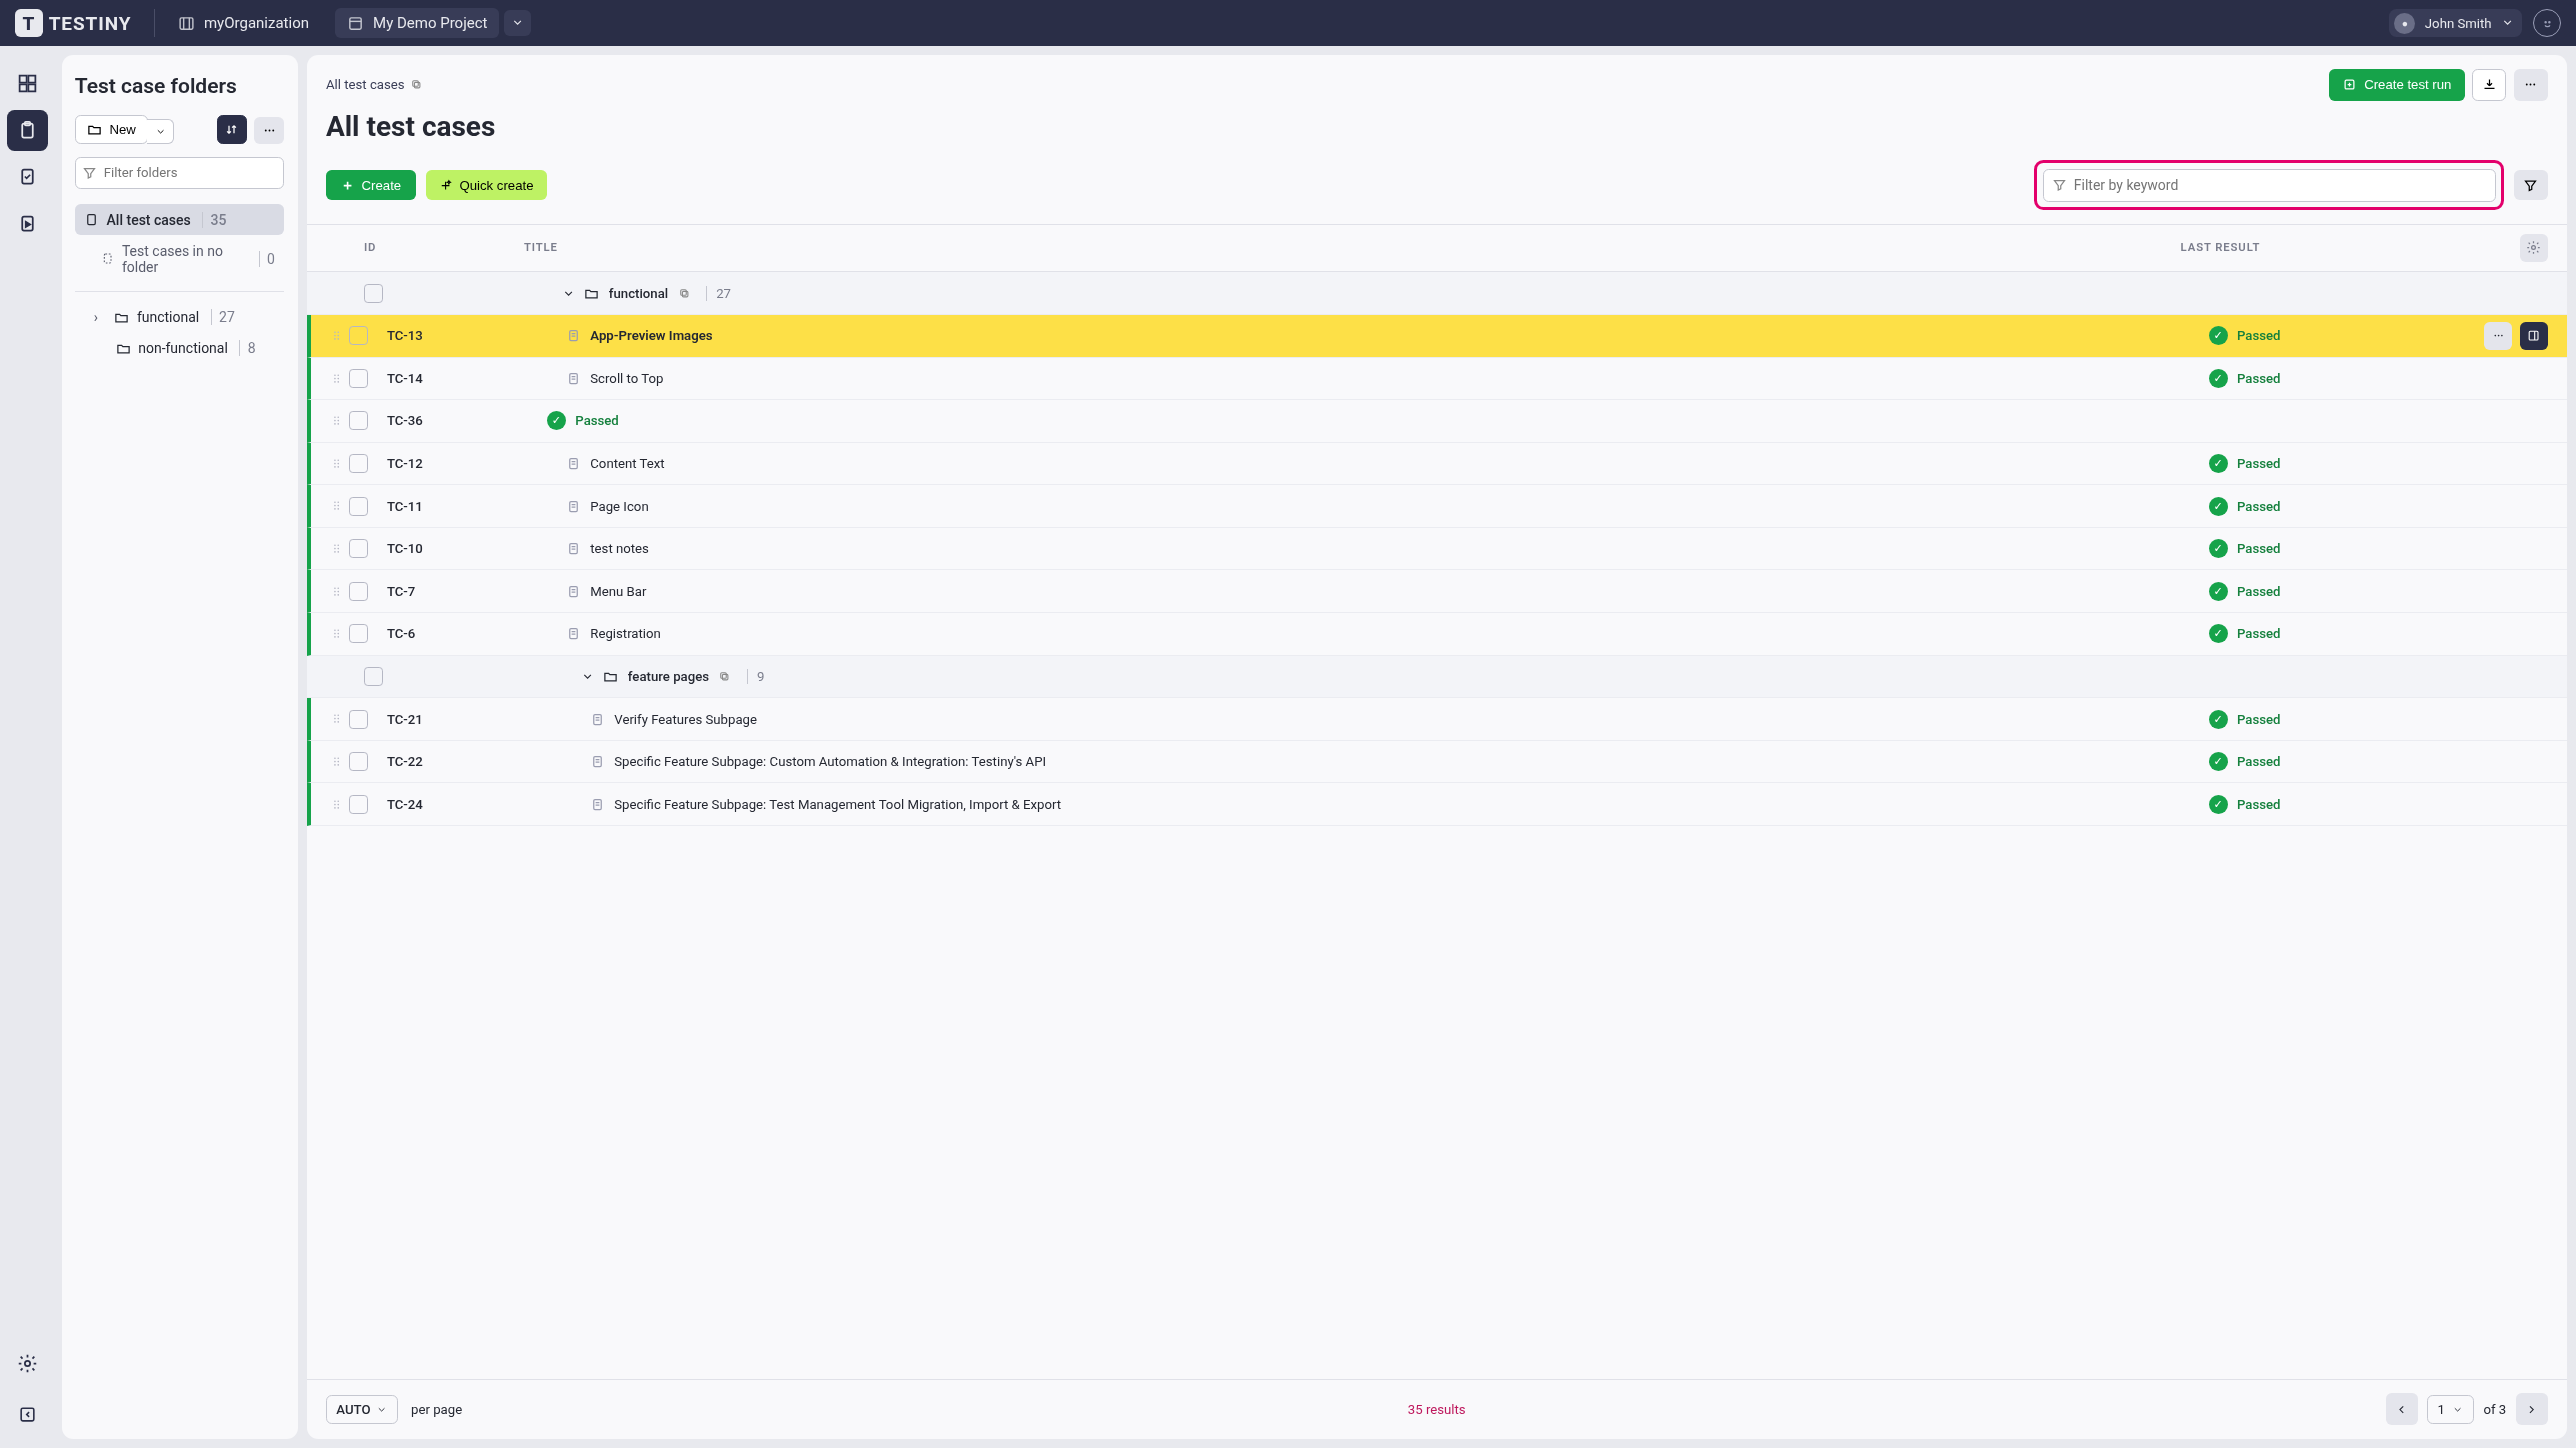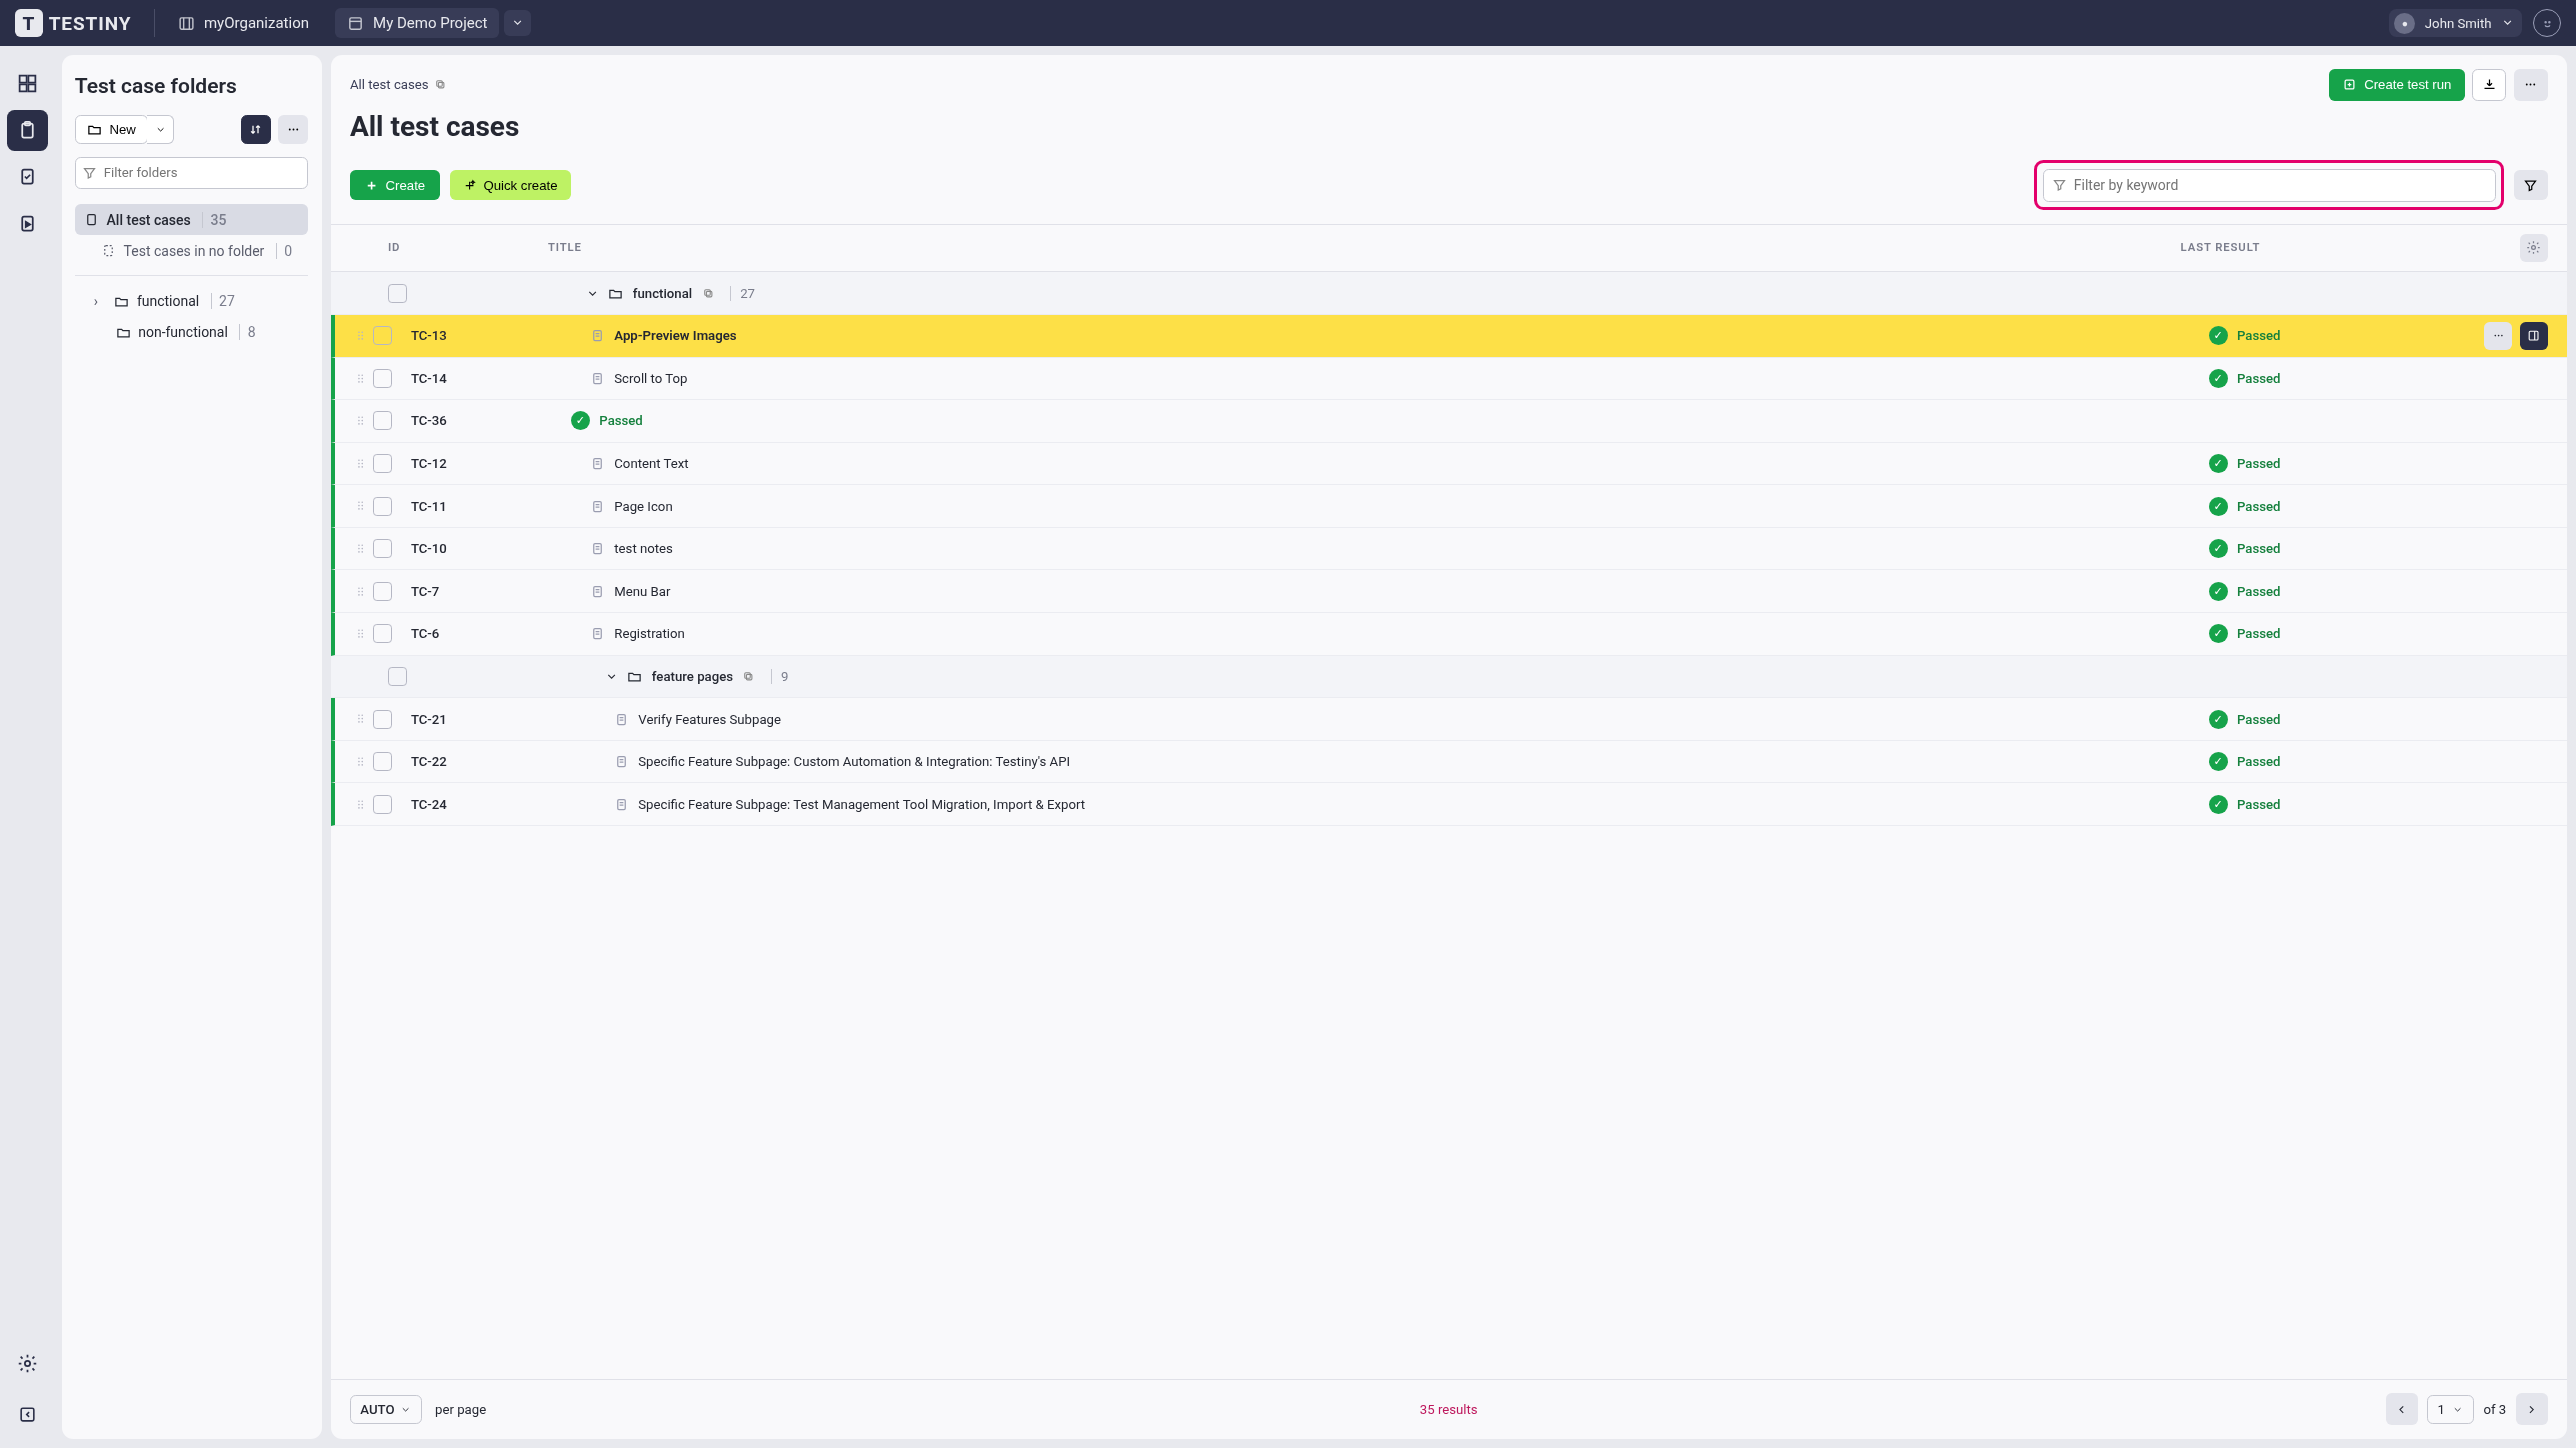--- a/index.html
+++ b/index.html
@@ -15,23 +15,23 @@
 .user-chip { display: flex; align-items: center; gap: 9.4px; background: #383c57; padding: 3.8px 7.5px 3.8px 5.7px; border-radius: 7.5px; }
 .avatar { width: 21px; height: 21px; border-radius: 50%; background: #6a6e87; display: flex; align-items: center; justify-content: center; font-size: 10.4px; }
 .smile { width: 28px; height: 28px; border-radius: 50%; border: 1.9px solid #9a9eb7; display: flex; align-items: center; justify-content: center; color: #9a9eb7; }
 
 .body { display: flex; height: calc(1448px - 46px); }
 .rail { width: 54px; background: #e8e9ee; display: flex; flex-direction: column; align-items: center; padding-top: 17px; gap: 5.7px; }
 .rail-item { width: 41px; height: 41px; border-radius: 7.5px; display: flex; align-items: center; justify-content: center; color: #2a2e47; }
 .rail-item.active { background: #2a2e47; color: #e8e9ee; }
 .rail-bottom { margin-top: auto; margin-bottom: 13.2px; display: flex; flex-direction: column; gap: 9.4px; align-items: center; }
 
-.sidebar { width: 260px; background: #f9f9fb; border-radius: 11.3px; margin: 9.4px 7.5px; padding: 19px 13.2px; display: flex; flex-direction: column; }
+.sidebar { width: 236px; background: #f9f9fb; border-radius: 11.3px; margin: 9.4px 7.5px; padding: 19px 13.2px; display: flex; flex-direction: column; }
 .sb-title { font-size: 21px; font-weight: 600; margin-bottom: 17px; }
-.sb-row1 { display: flex; gap: 7.5px; margin-bottom: 13.2px; }
+.sb-row1 { display: flex; gap: 7.5px; margin-bottom: 13.2px; align-items: flex-end; }
 .btn { display: flex; align-items: center; gap: 7.5px; border: 0.9px solid #c5c7d0; border-radius: 5.7px; padding: 5.7px 11.3px; background: #fff; font-size: 13.2px; }
 .btn.new { }
 .btn.square { padding: 5.7px; width: 30px; justify-content: center; }
 .btn.dd { border-left: none; border-radius: 0 5.7px 5.7px 0; margin-left: -8.5px; padding: 5.7px 7.5px; }
 .btn.dark { background: #2a2e47; color: #fff; border-color: #2a2e47; }
 .filter-input { width: 100%; border: 0.9px solid #c5c7d0; border-radius: 5.7px; padding: 7.5px 9.4px 7.5px 28px; font-size: 13.2px; background: #fff; }
 .filter-wrap { position: relative; margin-bottom: 9.4px; }
 .filter-wrap .ficon { position: absolute; left: 7.5px; top: 50%; transform: translateY(-50%); color: #888; }
 .tree { margin-top: 5.7px; }
 .tree-item { display: flex; align-items: center; gap: 7.5px; padding: 7.5px 9.4px; border-radius: 5.7px; font-size: 14px; }

